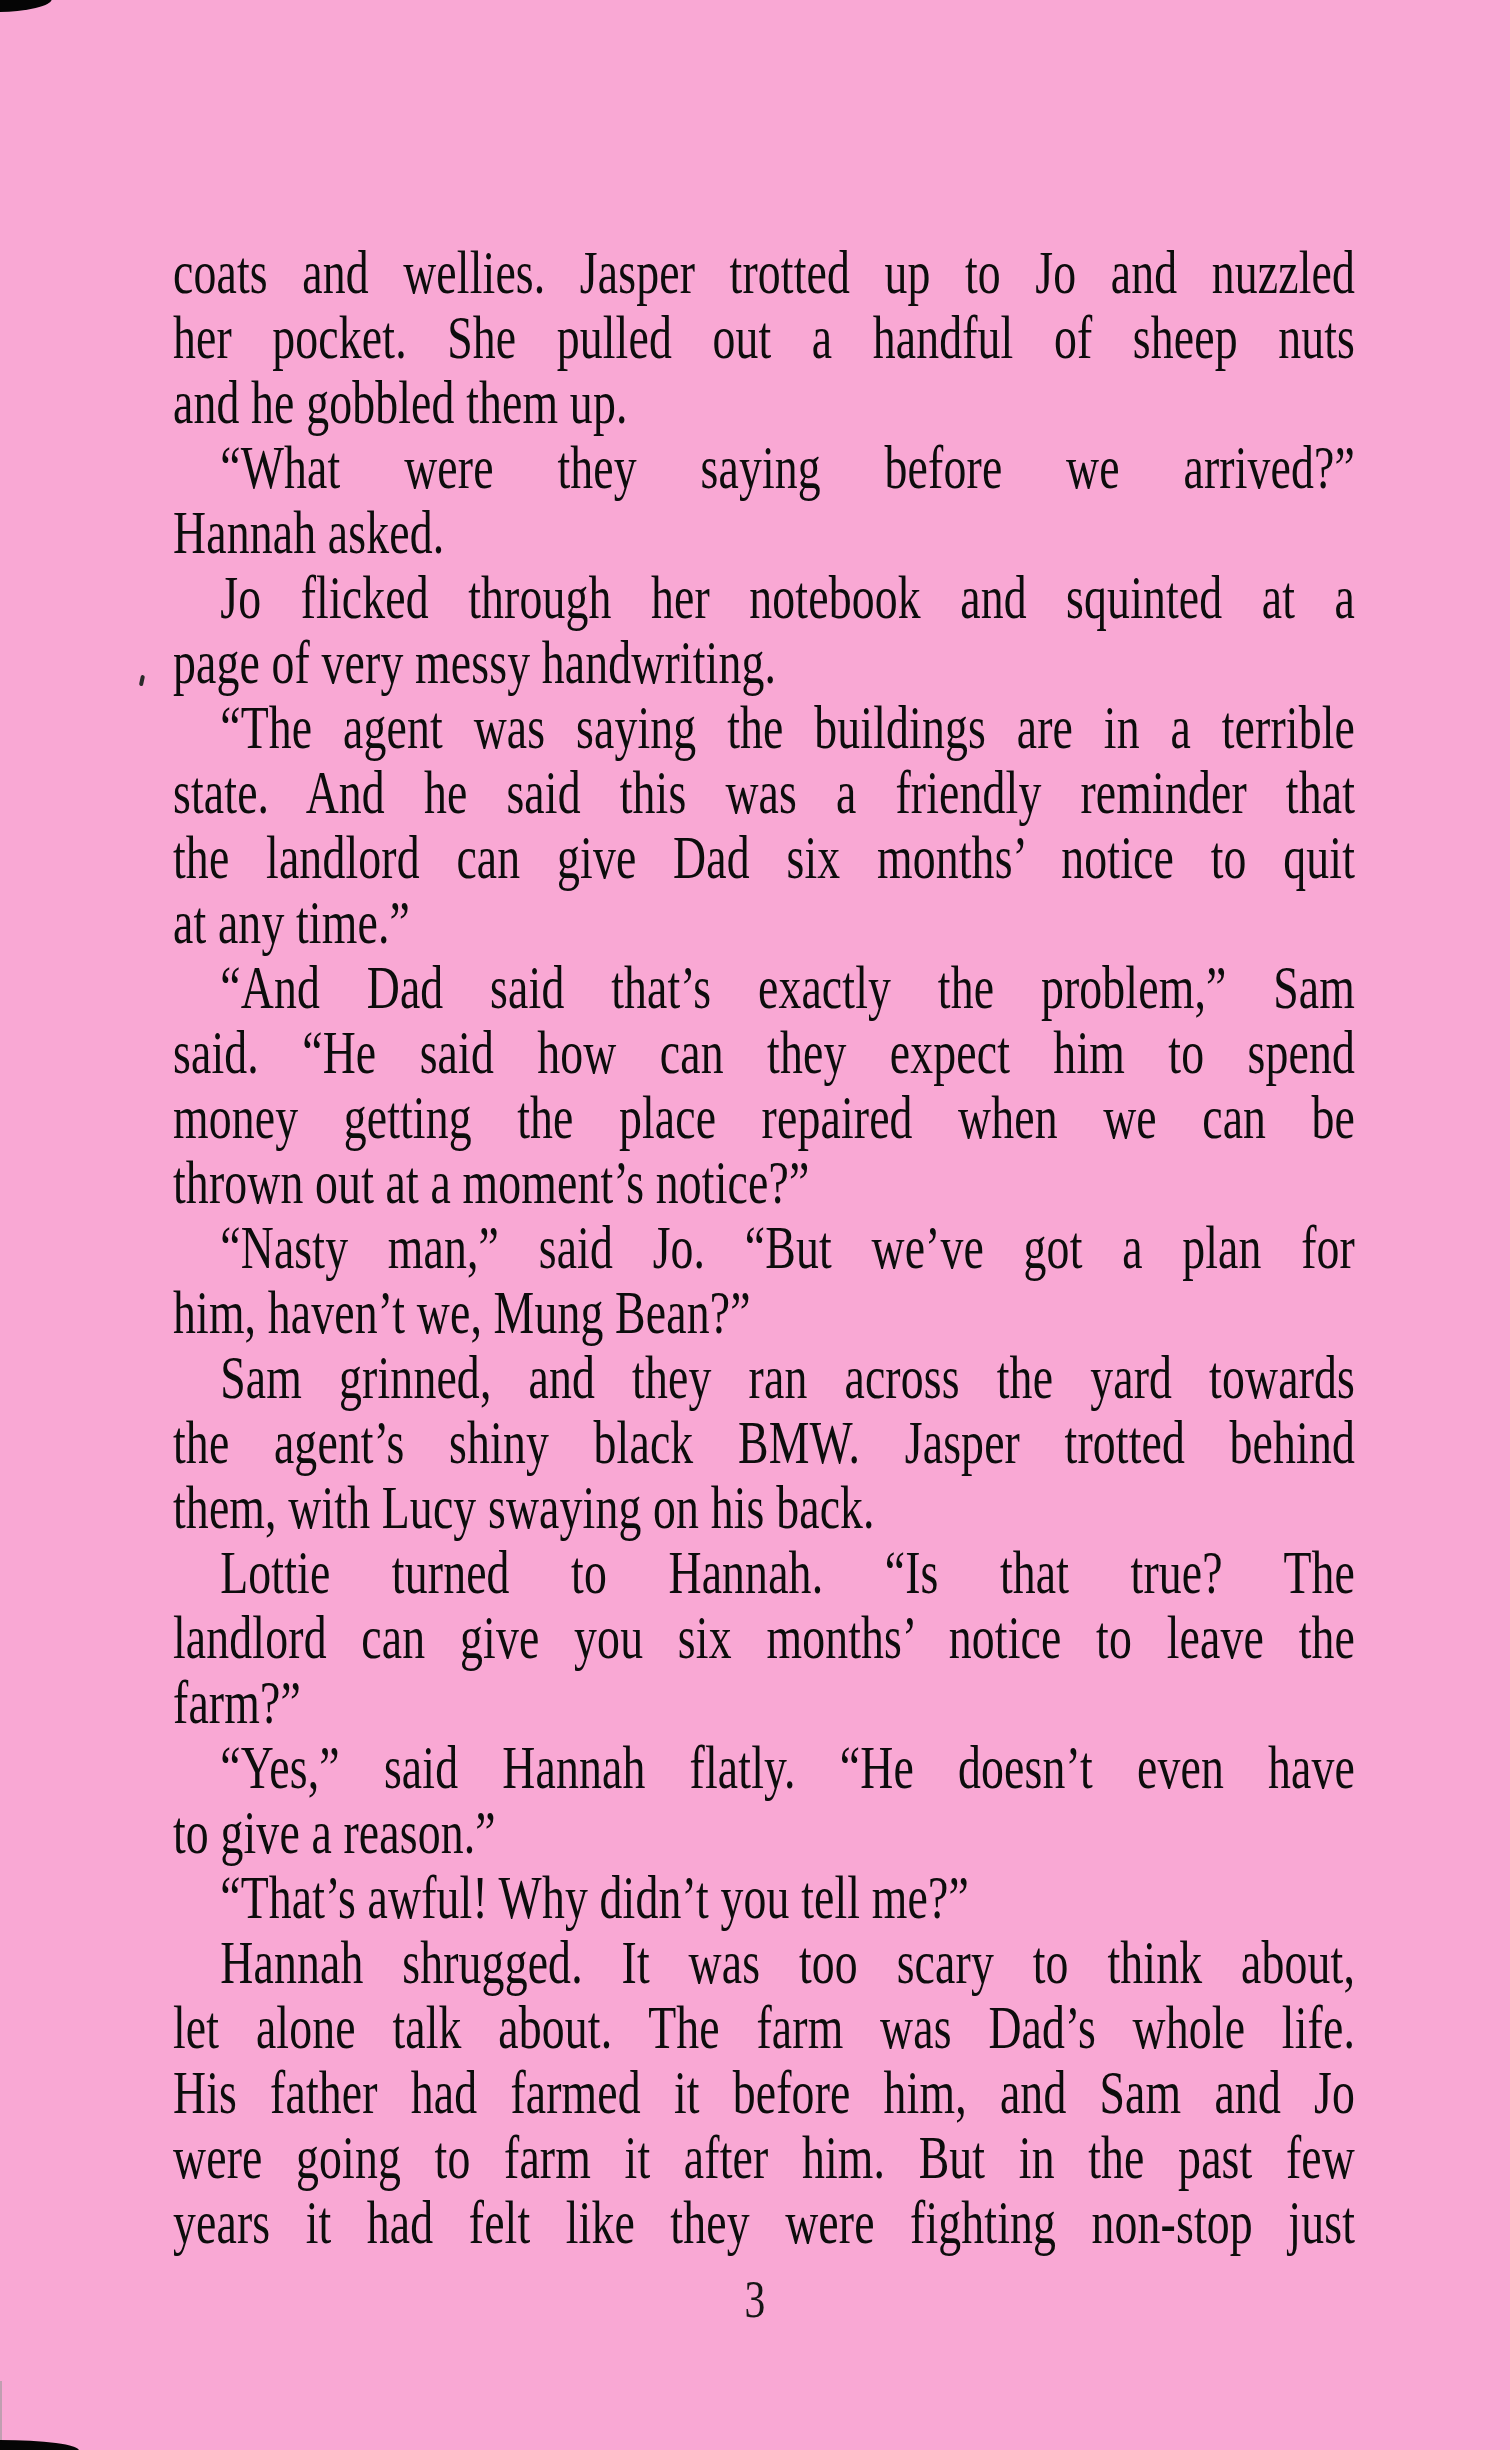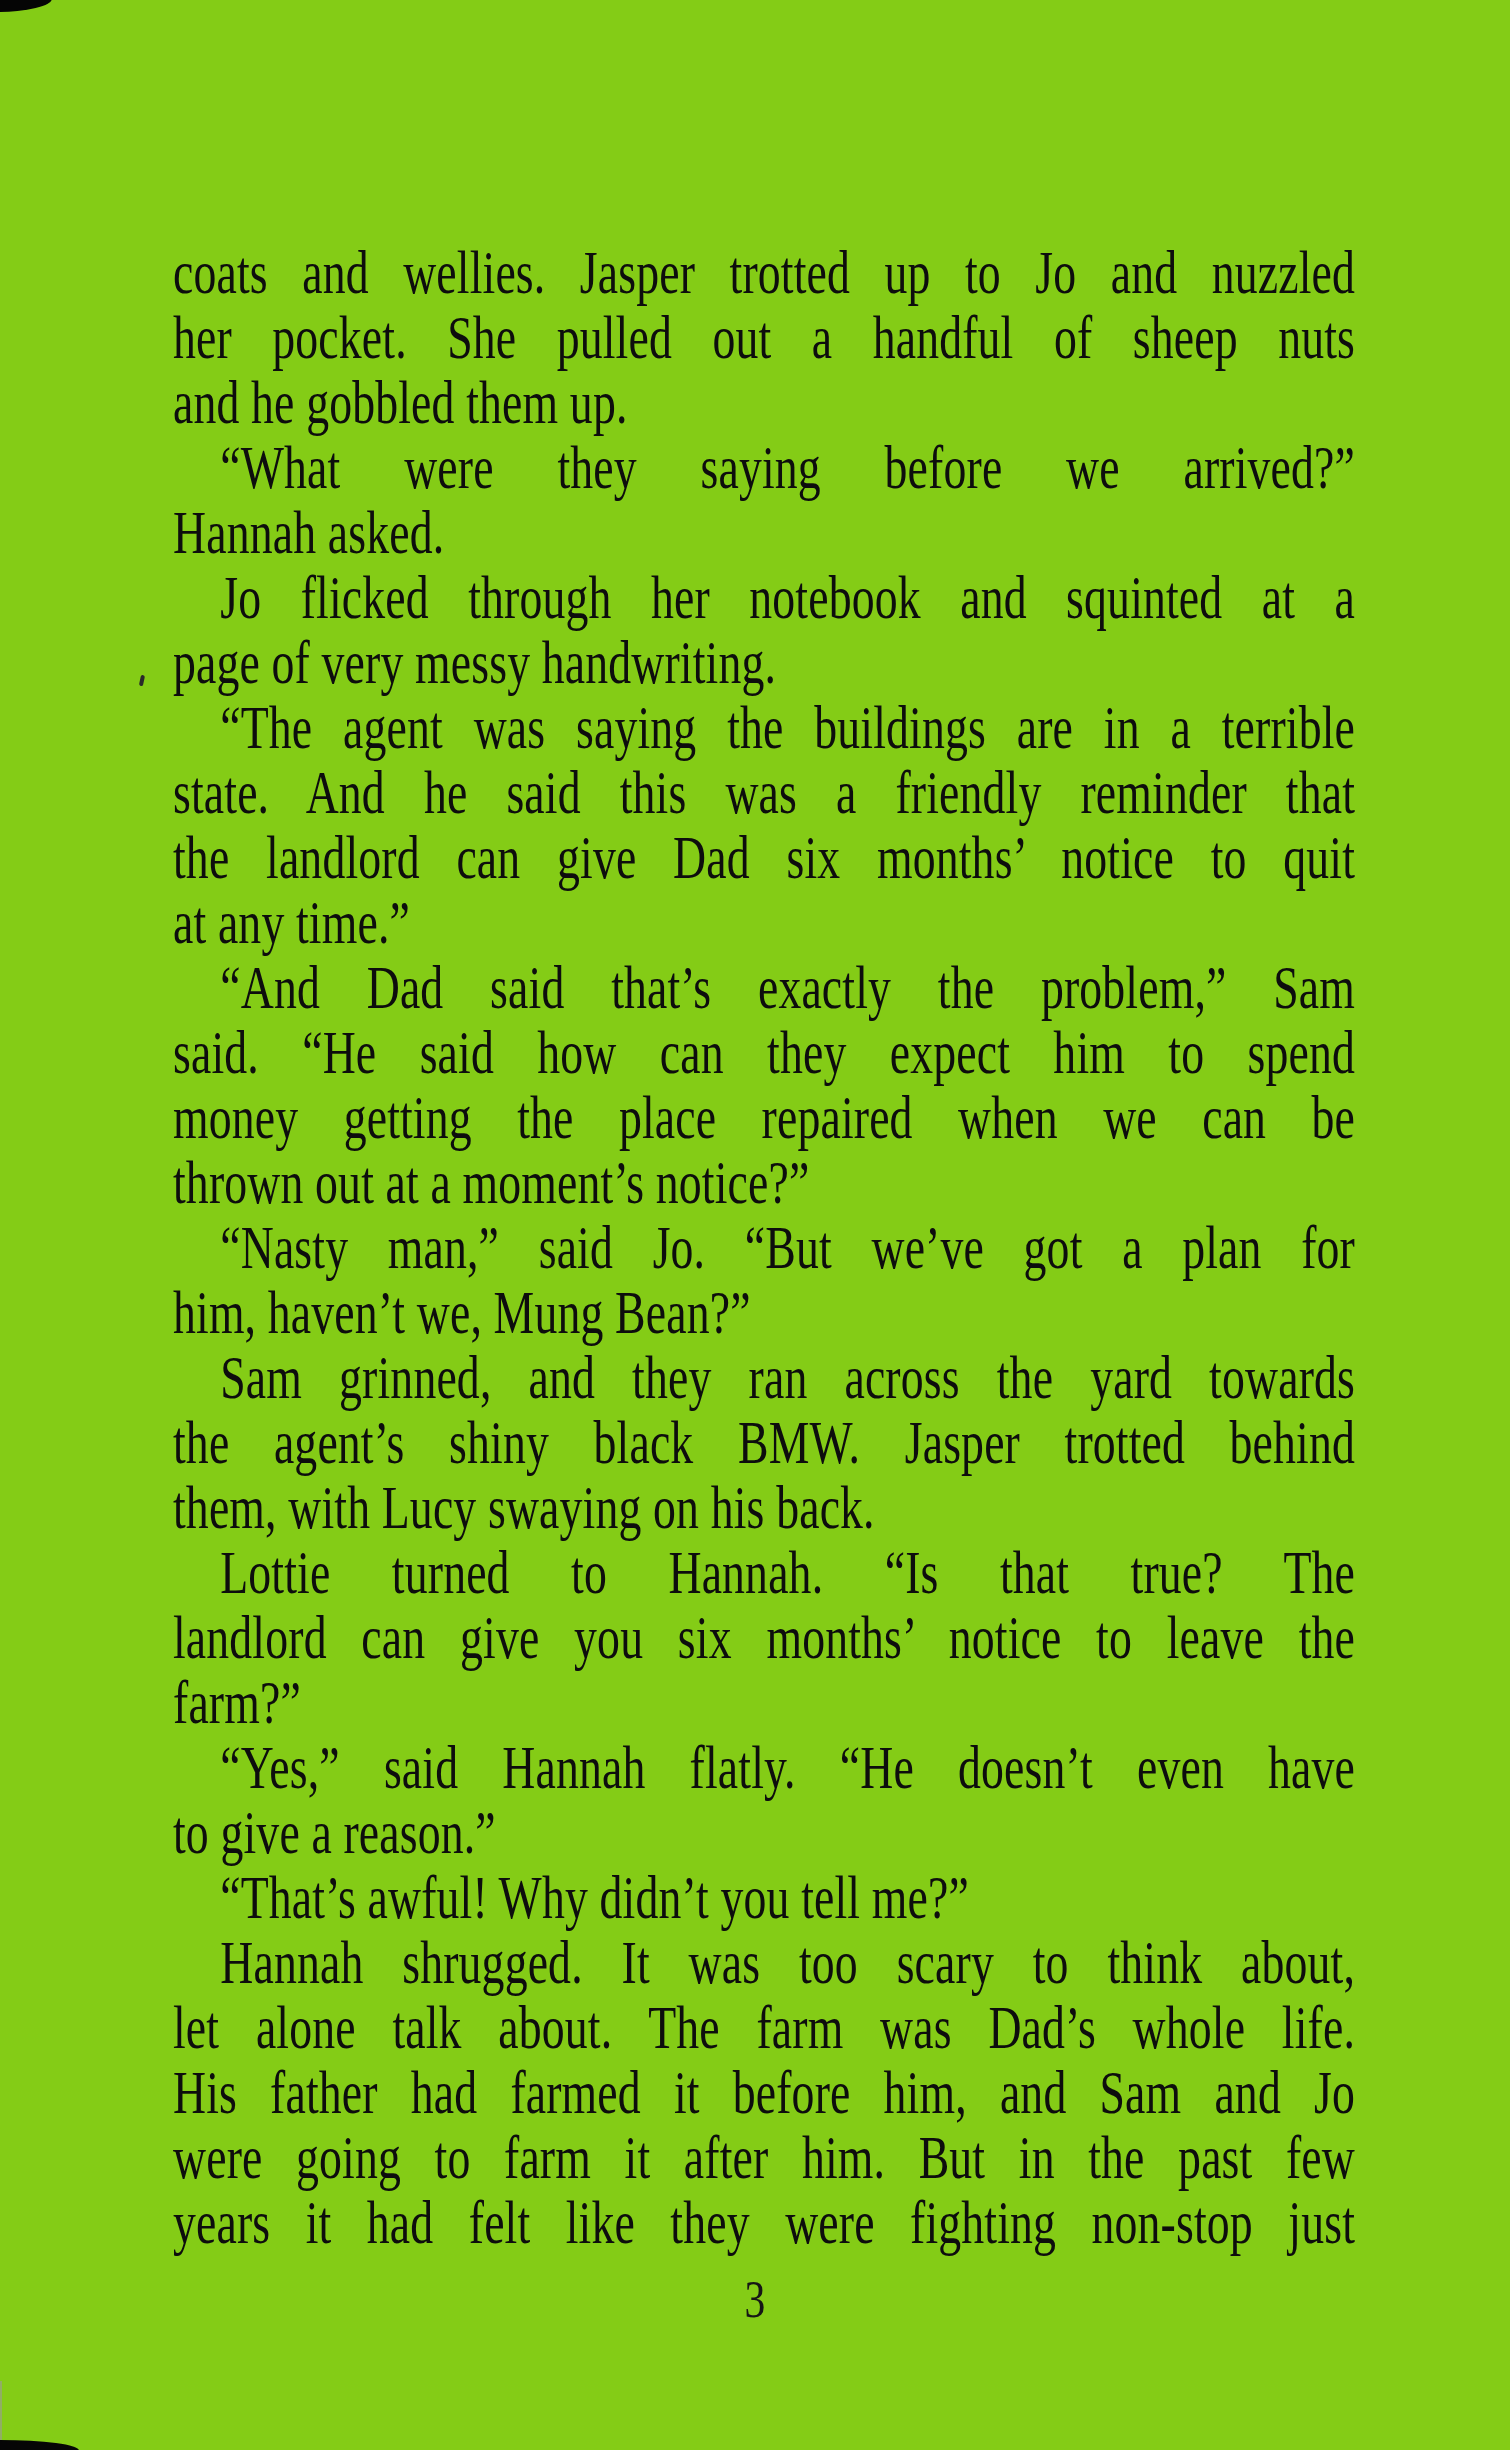--- a/index.html
+++ b/index.html
@@ -10,21 +10,21 @@
     width: 1510px;
     height: 2451px;
     position: relative;
     overflow: hidden;
     background: #fdfdfd;
     font-family: "Liberation Serif", serif;
   }
   .page {
     position: absolute;
     inset: 0;
-    background: #84cc16;
+    background: #f9a8d4;
   }
   .text-block {
     position: absolute;
     left: 173px;
     top: 240px;
     width: 1576px; 
     color: #0d0d0d;
   }
   .line {
     width: 1576px;

